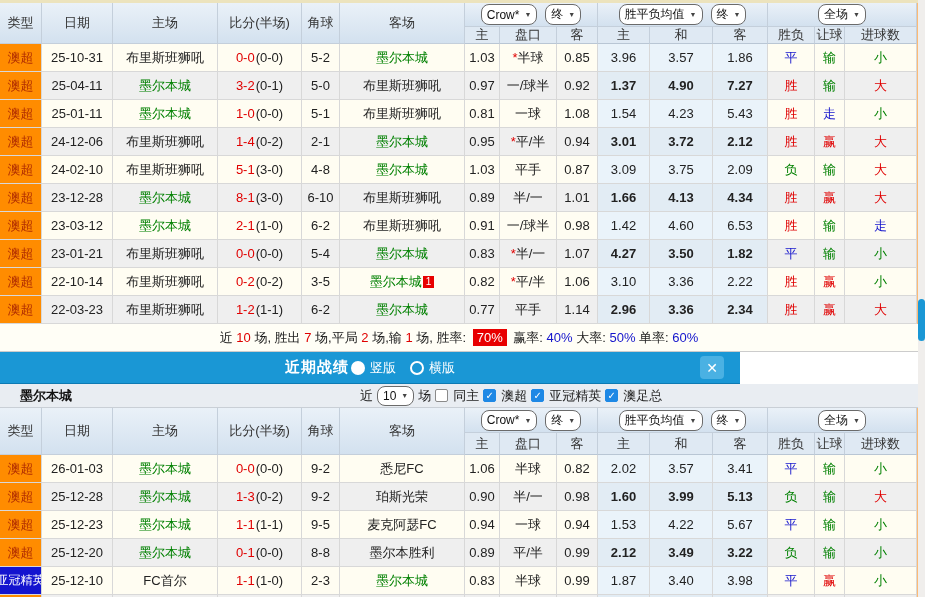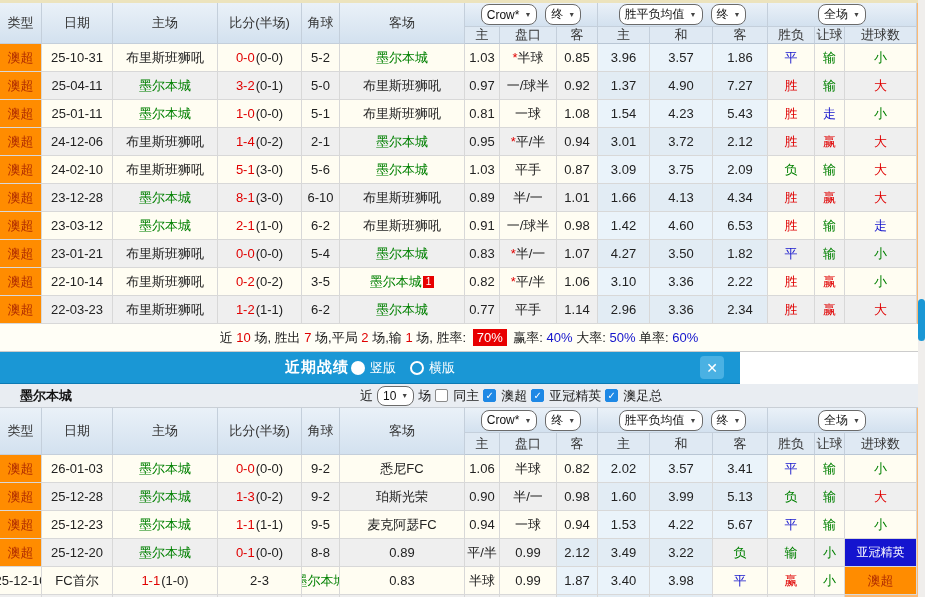--- a/index.html
+++ b/index.html
@@ -23,21 +23,21 @@
      border-right:1px solid #d8d8d8;border-bottom:1px solid #d8d8d8;
      overflow:hidden;white-space:nowrap;box-sizing:border-box;}
   .hc,.hg{background:linear-gradient(180deg,var(--headerTop),var(--headerBottom));
      border-right:1px solid #c4cfdb;border-bottom:1px solid #c4cfdb;color:#333;}
   .hs{background:#dfe9f3;border-right:1px solid #c4cfdb;border-bottom:1px solid #b9c6d4;color:#333;}
   .hg{gap:8px;}
   
   .ra{background:var(--rowCream);}
   .rb{background:var(--rowGray);}
   .ra.avg{background:var(--avgCream);}
-  .rb.avg{background:var(--avgGray);}
+  .rb.avg{background:var(--avgGray);font-weight:bold;}
   .lg-o{background:var(--orange);color:#b33000;}
   .lg-b{background:var(--leagueBlue);color:#ffffff;font-size:12px;}
   .t-r{color:var(--red);}
   .t-g{color:var(--green);}
   .t-b{color:var(--blue);}
   .t-half{color:#222;margin-left:1px;}
   .badge{background:var(--badge);color:#fff;font-size:10px;line-height:12px;
      padding:0 3px;margin-left:1px;display:inline-block;}
   
   .select{display:inline-flex;align-items:center;gap:5px;background:#fff;
@@ -232,21 +232,21 @@
       <div class="c rb ">
         <span class="t-r">大</span>
       </div>
       <div class="c ra lg-o">澳超</div>
       <div class="c ra ">24-02-10</div>
       <div class="c ra ">布里斯班狮吼</div>
       <div class="c ra ">
         <span class="t-r">5-1</span>
         <span class="t-half">(3-0)</span>
       </div>
-      <div class="c ra ">5-6</div>
+      <div class="c ra ">4-8</div>
       <div class="c ra ">
         <span class="t-g">墨尔本城</span>
       </div>
       <div class="c ra ">1.03</div>
       <div class="c ra ">平手</div>
       <div class="c ra ">0.87</div>
       <div class="c ra avg">3.09</div>
       <div class="c ra avg">3.75</div>
       <div class="c ra avg">2.09</div>
       <div class="c ra ">
@@ -570,20 +570,23 @@
         <span class="t-g">小</span>
       </div>
       <div class="c rb lg-o">澳超</div>
       <div class="c rb ">25-12-20</div>
       <div class="c rb t-g">墨尔本城</div>
       <div class="c rb ">
         <span class="t-r">0-1</span>
         <span class="t-half">(0-0)</span>
       </div>
       <div class="c rb ">8-8</div>
+      <div class="c rb ">
+        <span class="">墨尔本胜利</span>
+      </div>
       <div class="c rb ">0.89</div>
       <div class="c rb ">平/半</div>
       <div class="c rb ">0.99</div>
       <div class="c rb avg">2.12</div>
       <div class="c rb avg">3.49</div>
       <div class="c rb avg">3.22</div>
       <div class="c rb ">
         <span class="t-g">负</span>
       </div>
       <div class="c rb ">

